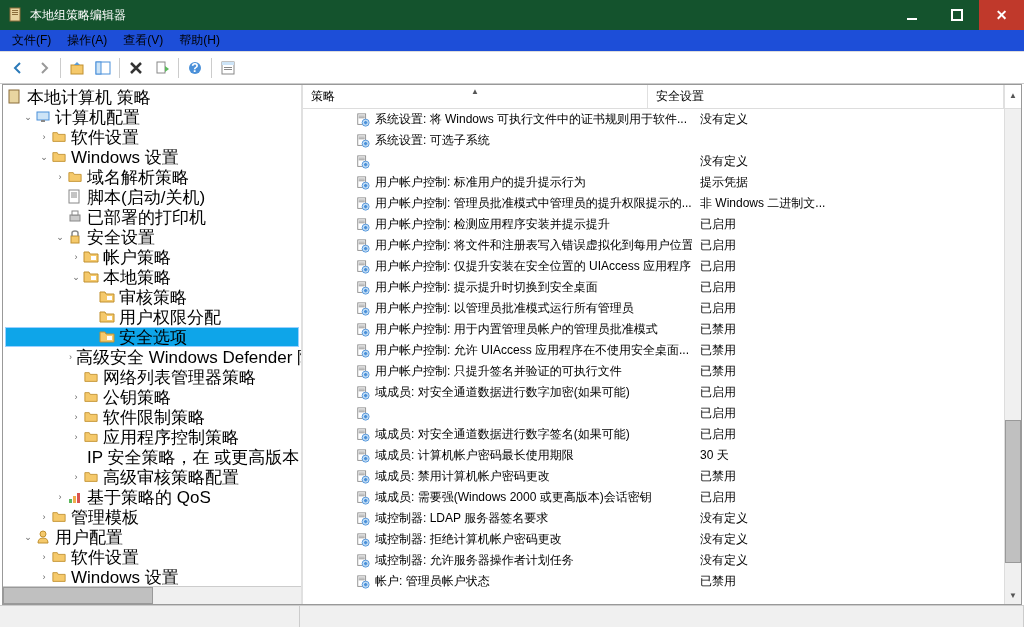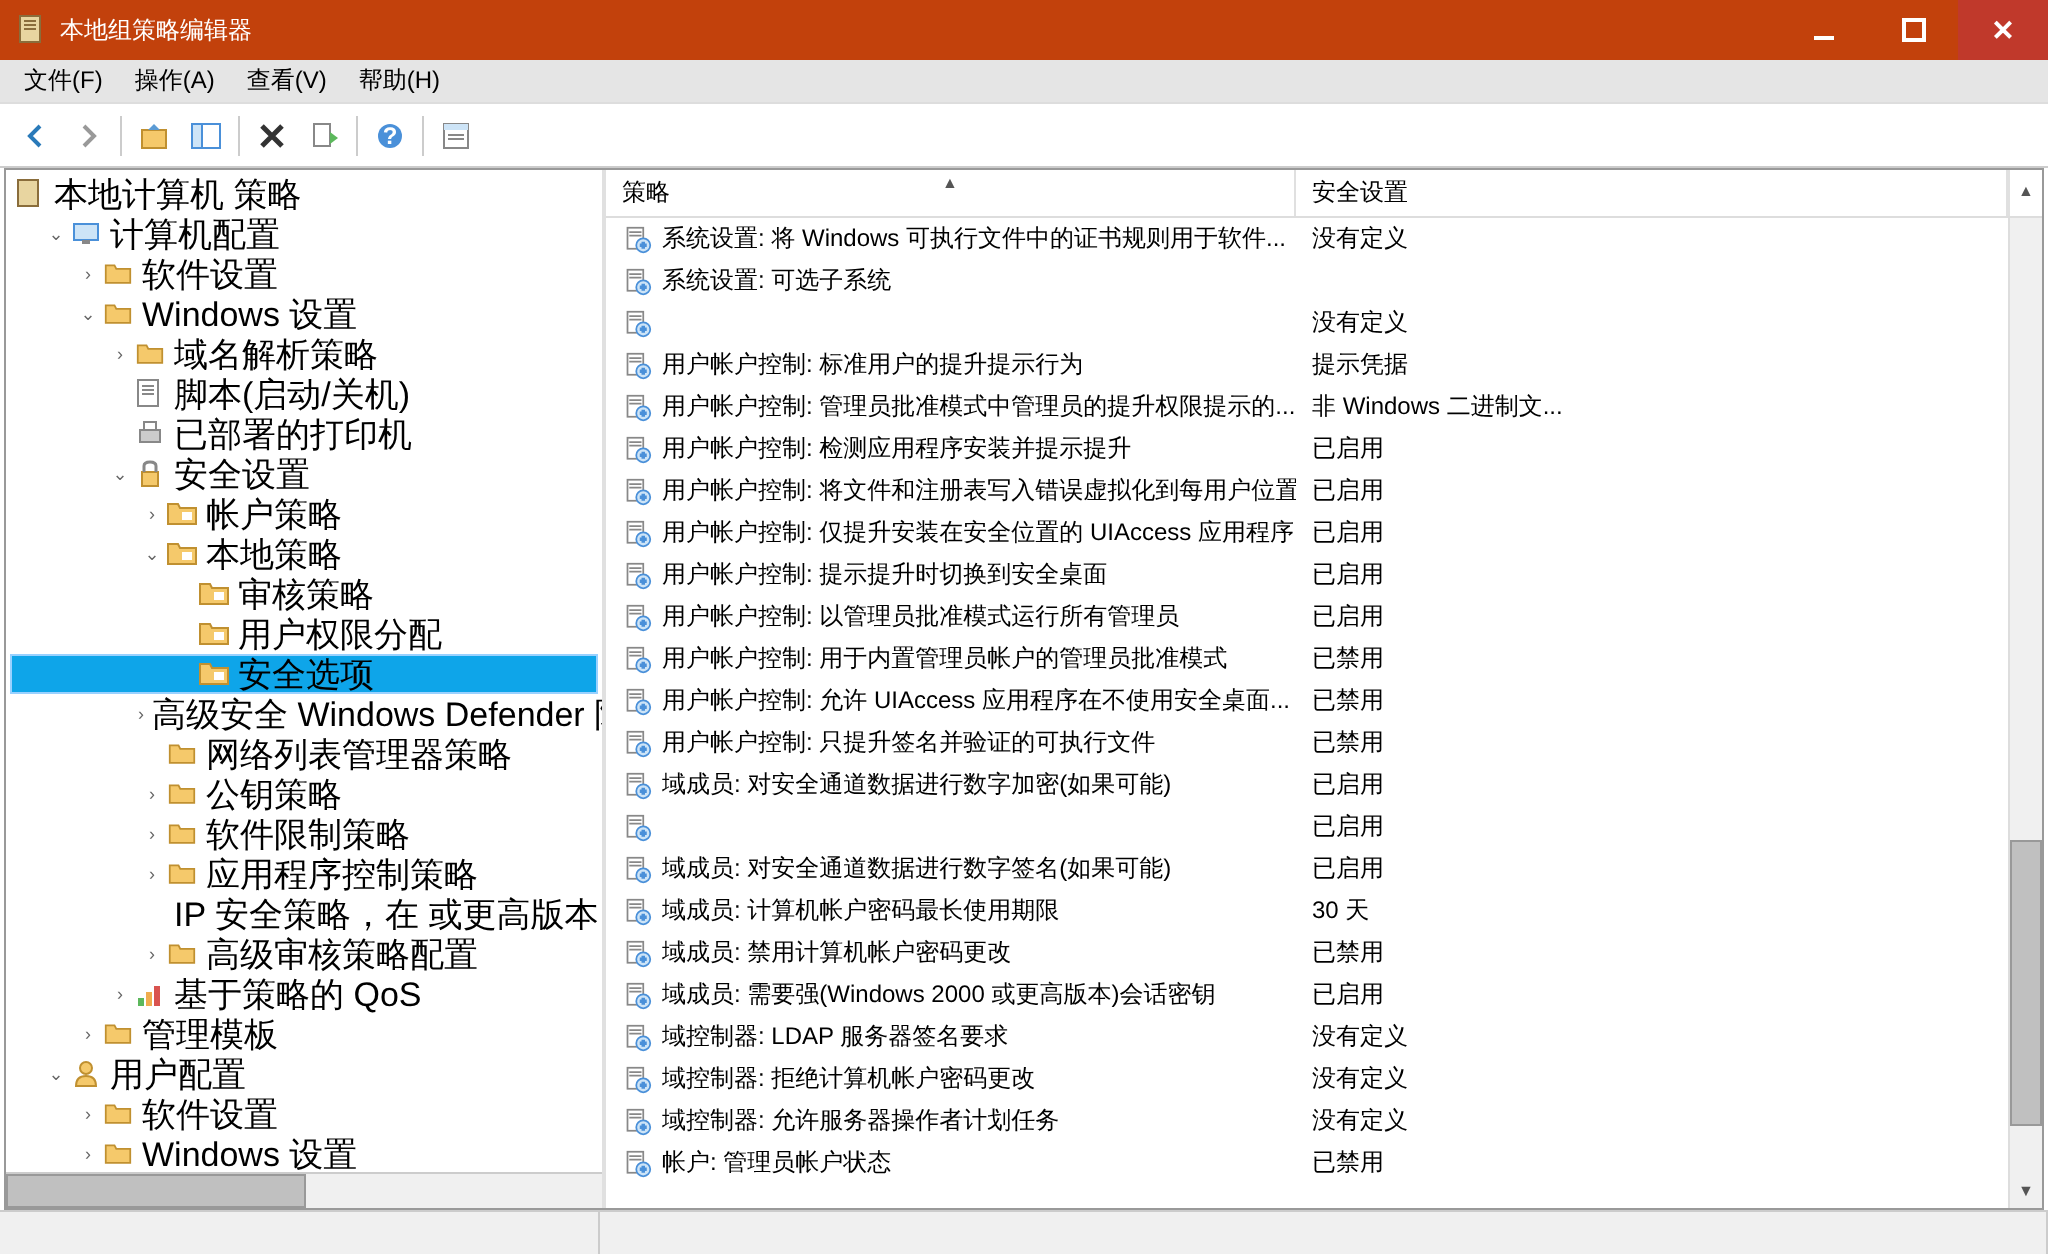--- a/index.html
+++ b/index.html
@@ -1,27 +1,27 @@
 <!DOCTYPE html>
 <html><head>
   <meta charset="utf-8">
   <style>
     * { margin: 0; padding: 0; box-sizing: border-box; font-family: "Microsoft YaHei", "Segoe UI", sans-serif; font-size: 12px; }
     body { background: #fff; width: 1024px; height: 627px; overflow: hidden; display: flex; flex-direction: column; }
     
     
-    .titlebar { background: #c2410c; color: #fff; height: 30px; display: flex; align-items: center; padding: 0 0 0 8px; }
+    .titlebar { background: #14532d; color: #fff; height: 30px; display: flex; align-items: center; padding: 0 0 0 8px; }
     .titlebar-icon { width: 16px; height: 16px; margin-right: 6px; display: inline-block; }
     .titlebar-title { flex: 1; font-size: 12px; }
     .titlebar-controls { display: flex; height: 100%; }
     .titlebar-btn { width: 45px; height: 100%; display: flex; align-items: center; justify-content: center; color: #fff; font-size: 14px; }
     .titlebar-btn.close { background: #c0392b; font-weight: bold; }
     
     
-    .menubar { background: #e5e5e5; height: 22px; display: flex; align-items: center; padding: 0 4px; border-bottom: 1px solid #ddd; }
+    .menubar { background: #1d4ed8; height: 22px; display: flex; align-items: center; padding: 0 4px; border-bottom: 1px solid #ddd; }
     .menu-item { padding: 2px 8px; cursor: default; }
     
     
     .toolbar { background: #fff; height: 32px; display: flex; align-items: center; padding: 0 6px; border-bottom: 1px solid #ccc; gap: 2px; }
     .tool-btn { width: 24px; height: 24px; display: flex; align-items: center; justify-content: center; border: 1px solid transparent; }
     .tool-sep { width: 1px; height: 20px; background: #ccc; margin: 0 2px; }
     
     
     .main { flex: 1; display: flex; border: 1px solid #999; margin: 0 2px; overflow: hidden; }
     
@@ -48,21 +48,21 @@
     .list-cell { padding: 0 8px; font-size: 12px; white-space: nowrap; overflow: hidden; text-overflow: ellipsis; }
     .list-cell.policy { width: 345px; display: flex; align-items: center; }
     .list-cell.setting { flex: 1; }
     .policy-icon { width: 16px; height: 16px; margin-right: 4px; display: flex; align-items: center; justify-content: center; flex-shrink: 0; }
     
     .vscroll { width: 17px; background: #f0f0f0; border-left: 1px solid #ddd; display: flex; flex-direction: column; }
     .vscroll-btn { height: 17px; display: flex; align-items: center; justify-content: center; font-size: 8px; color: #555; }
     .vscroll-track { flex: 1; position: relative; }
     .vscroll-thumb { position: absolute; width: 100%; background: #c0c0c0; border: 1px solid #999; }
     
-    .list-wrap { display: flex; flex: 1; overflow: hidden; }
+    .list-wrap { display: flex; flex: 1; overflow: hidden; padding-left: 44px; }
     
     
     .statusbar { height: 22px; background: #f0f0f0; border-top: 1px solid #ccc; display: flex; }
     .status-cell { border-right: 1px solid #ccc; padding: 2px 8px; }
     
     
     .folder-icon svg { width: 14px; height: 14px; }
     
     ::-webkit-scrollbar { width: 17px; height: 17px; }
     ::-webkit-scrollbar-track { background: #f0f0f0; }

